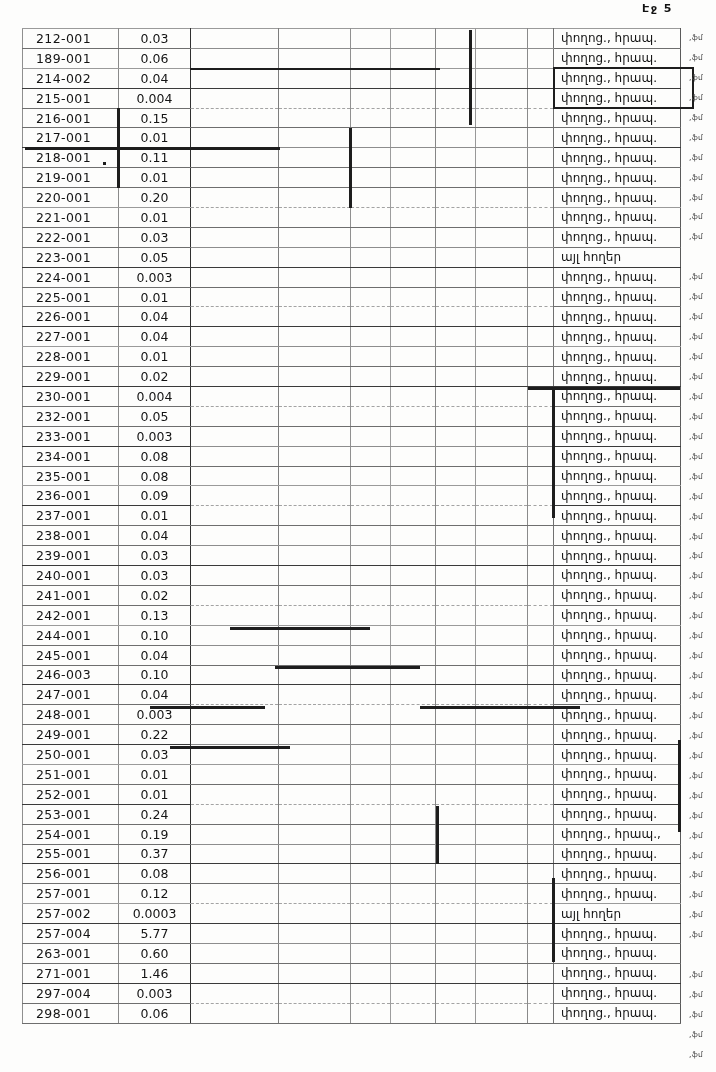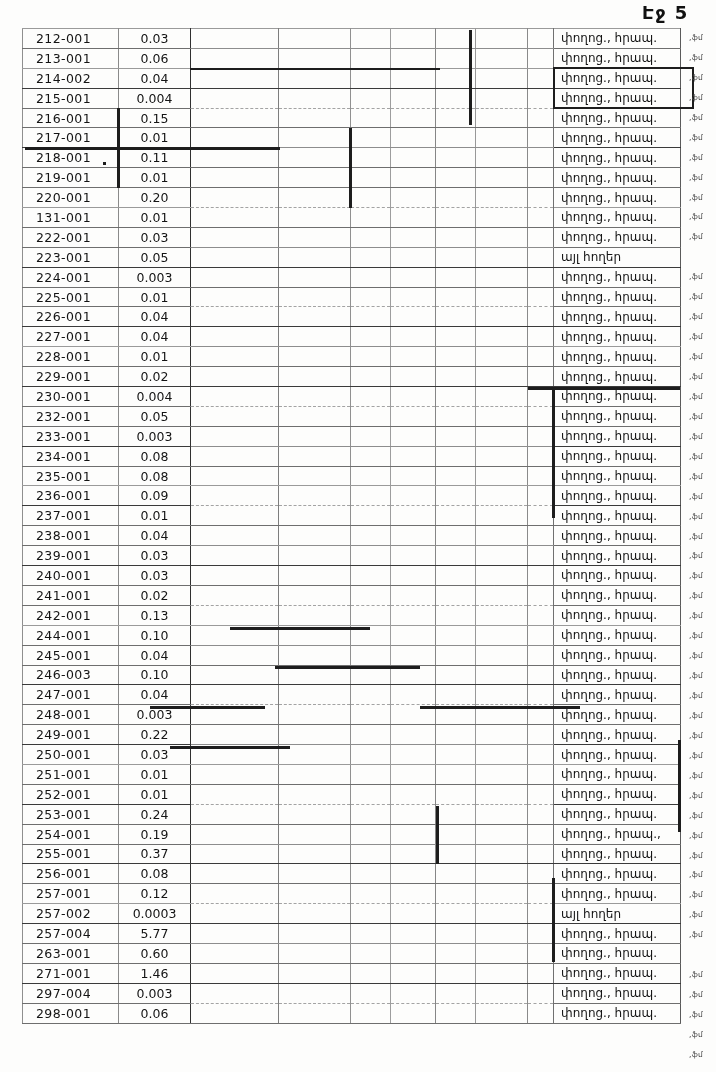--- a/index.html
+++ b/index.html
@@ -2,21 +2,21 @@
 <html><head>
 <meta charset="utf-8">
 <style>
   html,body{margin:0;padding:0;background:#ffffff;}
   .page{
     position:relative;width:716px;height:1072px;background:#fdfdfc;
     font-family:"DejaVu Sans","Liberation Sans",sans-serif;color:#1b1b1b;
     overflow:hidden;
   }
   .page-label{
-    position:absolute;top:2px;left:642px;font-size:18px;font-weight:bold;
+    position:absolute;top:2px;left:642px;font-size:11px;font-weight:bold;
     letter-spacing:1.5px;color:#111;
   }
   table.grid{
     position:absolute;top:28px;left:22px;width:658px;
     border-collapse:collapse;table-layout:fixed;
     border:1.5px solid #5a5a5a;border-top:1px solid #9a9a9a;border-left:1px solid #8f8f8f;
   }
   td{
     height:18.9px;padding:0;font-size:12.5px;white-space:nowrap;overflow:hidden;
     border-bottom:1px solid #6e6e6e;color:#141414;
@@ -68,21 +68,21 @@
           <td class="mid c2"></td>
           <td class="mid c3"></td>
           <td class="mid c4"></td>
           <td class="mid c5"></td>
           <td class="mid c6"></td>
           <td class="mid c7"></td>
           <td class="mid c8"></td>
           <td class="cat">փողոց., հրապ.</td>
         </tr>
         <tr>
-          <td class="code">213-001</td>
+          <td class="code">189-001</td>
           <td class="area">0.06</td>
           <td class="mid c2"></td>
           <td class="mid c3"></td>
           <td class="mid c4"></td>
           <td class="mid c5"></td>
           <td class="mid c6"></td>
           <td class="mid c7"></td>
           <td class="mid c8"></td>
           <td class="cat">փողոց., հրապ.</td>
         </tr>
@@ -164,21 +164,21 @@
           <td class="mid c2"></td>
           <td class="mid c3"></td>
           <td class="mid c4"></td>
           <td class="mid c5"></td>
           <td class="mid c6"></td>
           <td class="mid c7"></td>
           <td class="mid c8"></td>
           <td class="cat">փողոց., հրապ.</td>
         </tr>
         <tr>
-          <td class="code">131-001</td>
+          <td class="code">221-001</td>
           <td class="area">0.01</td>
           <td class="mid c2"></td>
           <td class="mid c3"></td>
           <td class="mid c4"></td>
           <td class="mid c5"></td>
           <td class="mid c6"></td>
           <td class="mid c7"></td>
           <td class="mid c8"></td>
           <td class="cat">փողոց., հրապ.</td>
         </tr>

